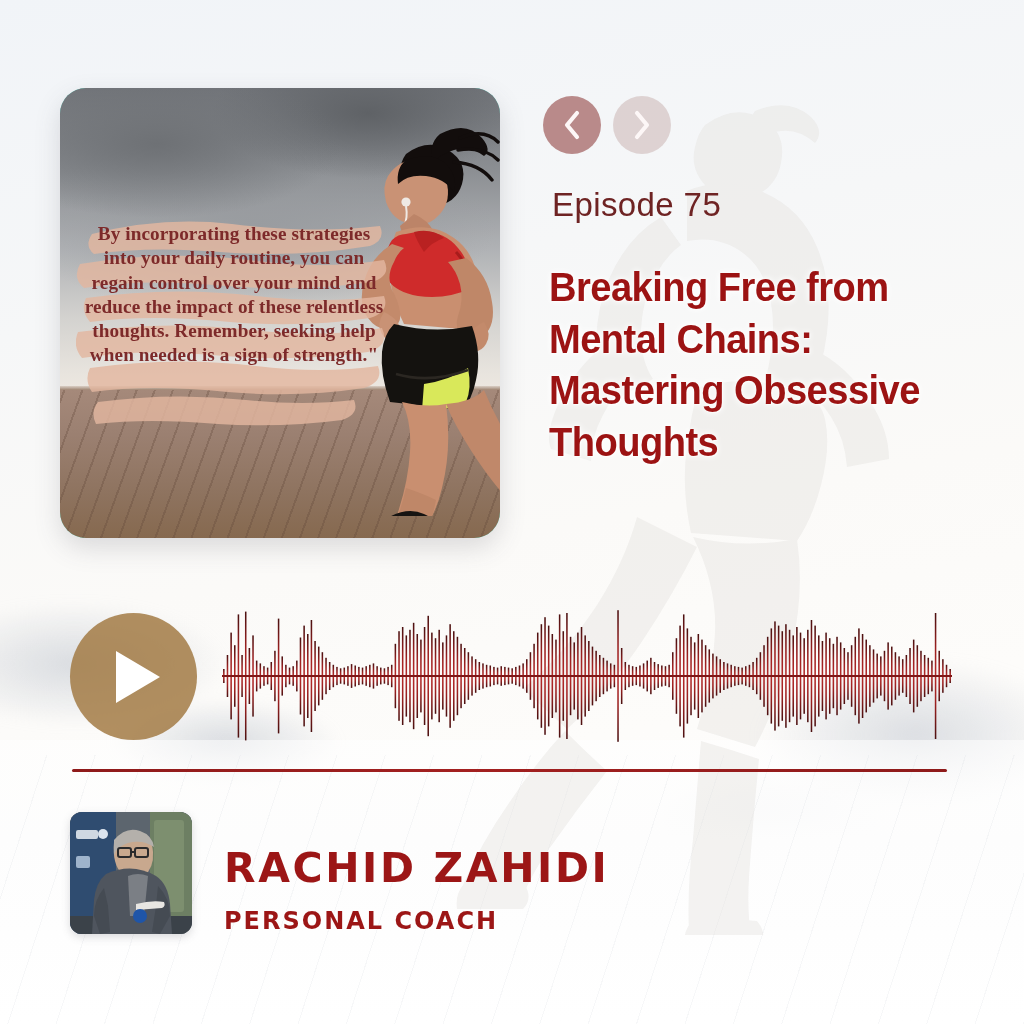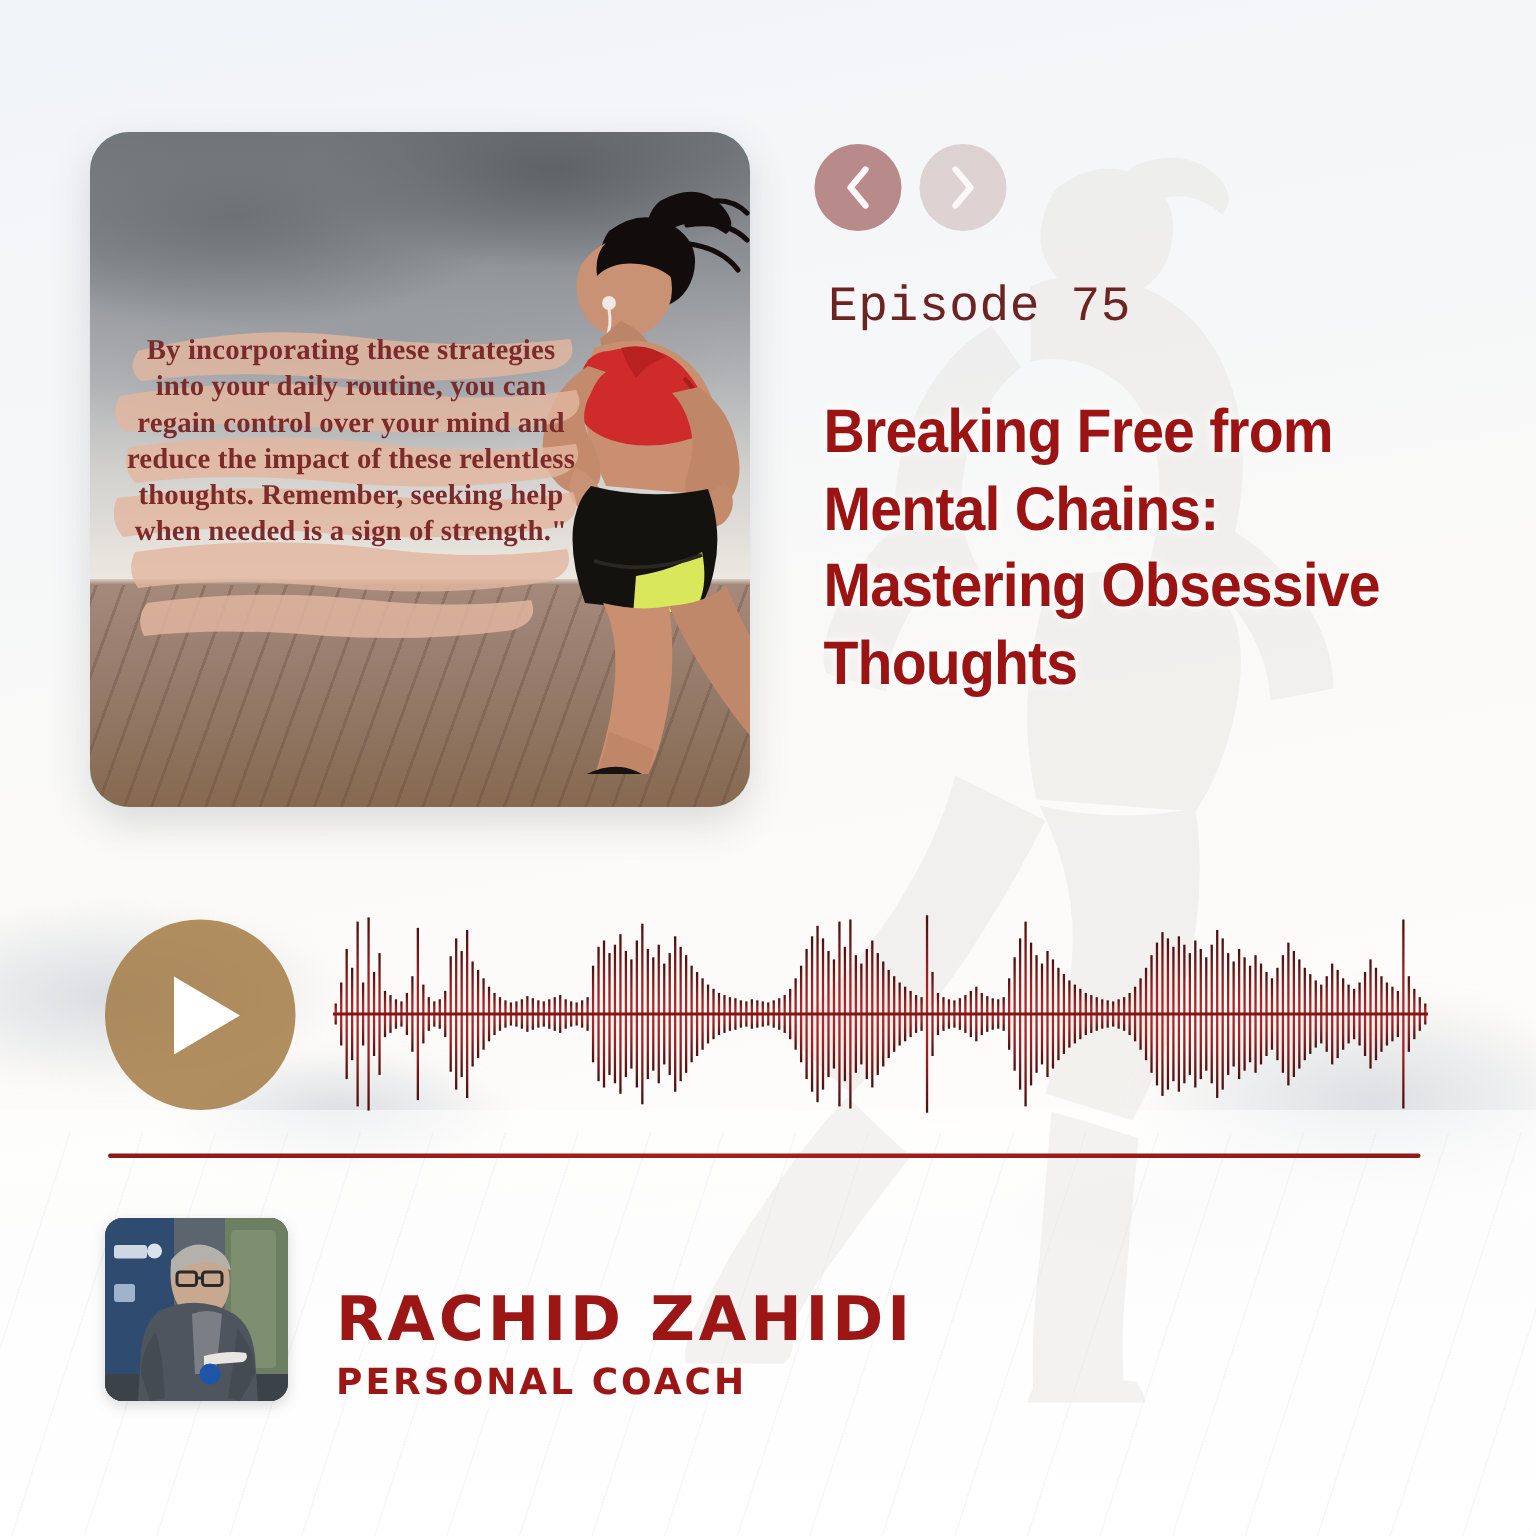--- a/index.html
+++ b/index.html
@@ -132,21 +132,21 @@
     border: none; padding: 0; cursor: pointer;
   }
   .nav-prev { background: #b98a8a; }
   .nav-next { background: rgba(203,180,178,.55); }
   .nav-btn svg { width: 22px; height: 30px; display: block; }
 
   
   .episode-label {
     position: absolute;
     left: 552px; top: 186px;
-    font-family: Liberation Mono, monospace;
+    font-family: Liberation Sans, sans-serif;
     font-size: 33px;
     font-weight: 300;
     color: #6e2323;
     letter-spacing: .4px;
     white-space: nowrap;
   }
   .episode-title {
     position: absolute;
     left: 549px; top: 262px;
     width: 400px;
@@ -214,21 +214,21 @@
     line-height: 1.05;
     white-space: nowrap;
   }
   .host-role {
     font-family: "DejaVu Sans", sans-serif;
     font-weight: bold;
     font-size: 24px;
     letter-spacing: 2.0px;
     color: #9c1616;
     line-height: 1.1;
-    margin-top: 7px;
+    margin-top: 18px;
     white-space: nowrap;
   }
 </style>
 </head>
 <body>
 
 <div id="poster">
 
   <div class="bg-base"></div>
   <div class="bg-rock-left"></div>

